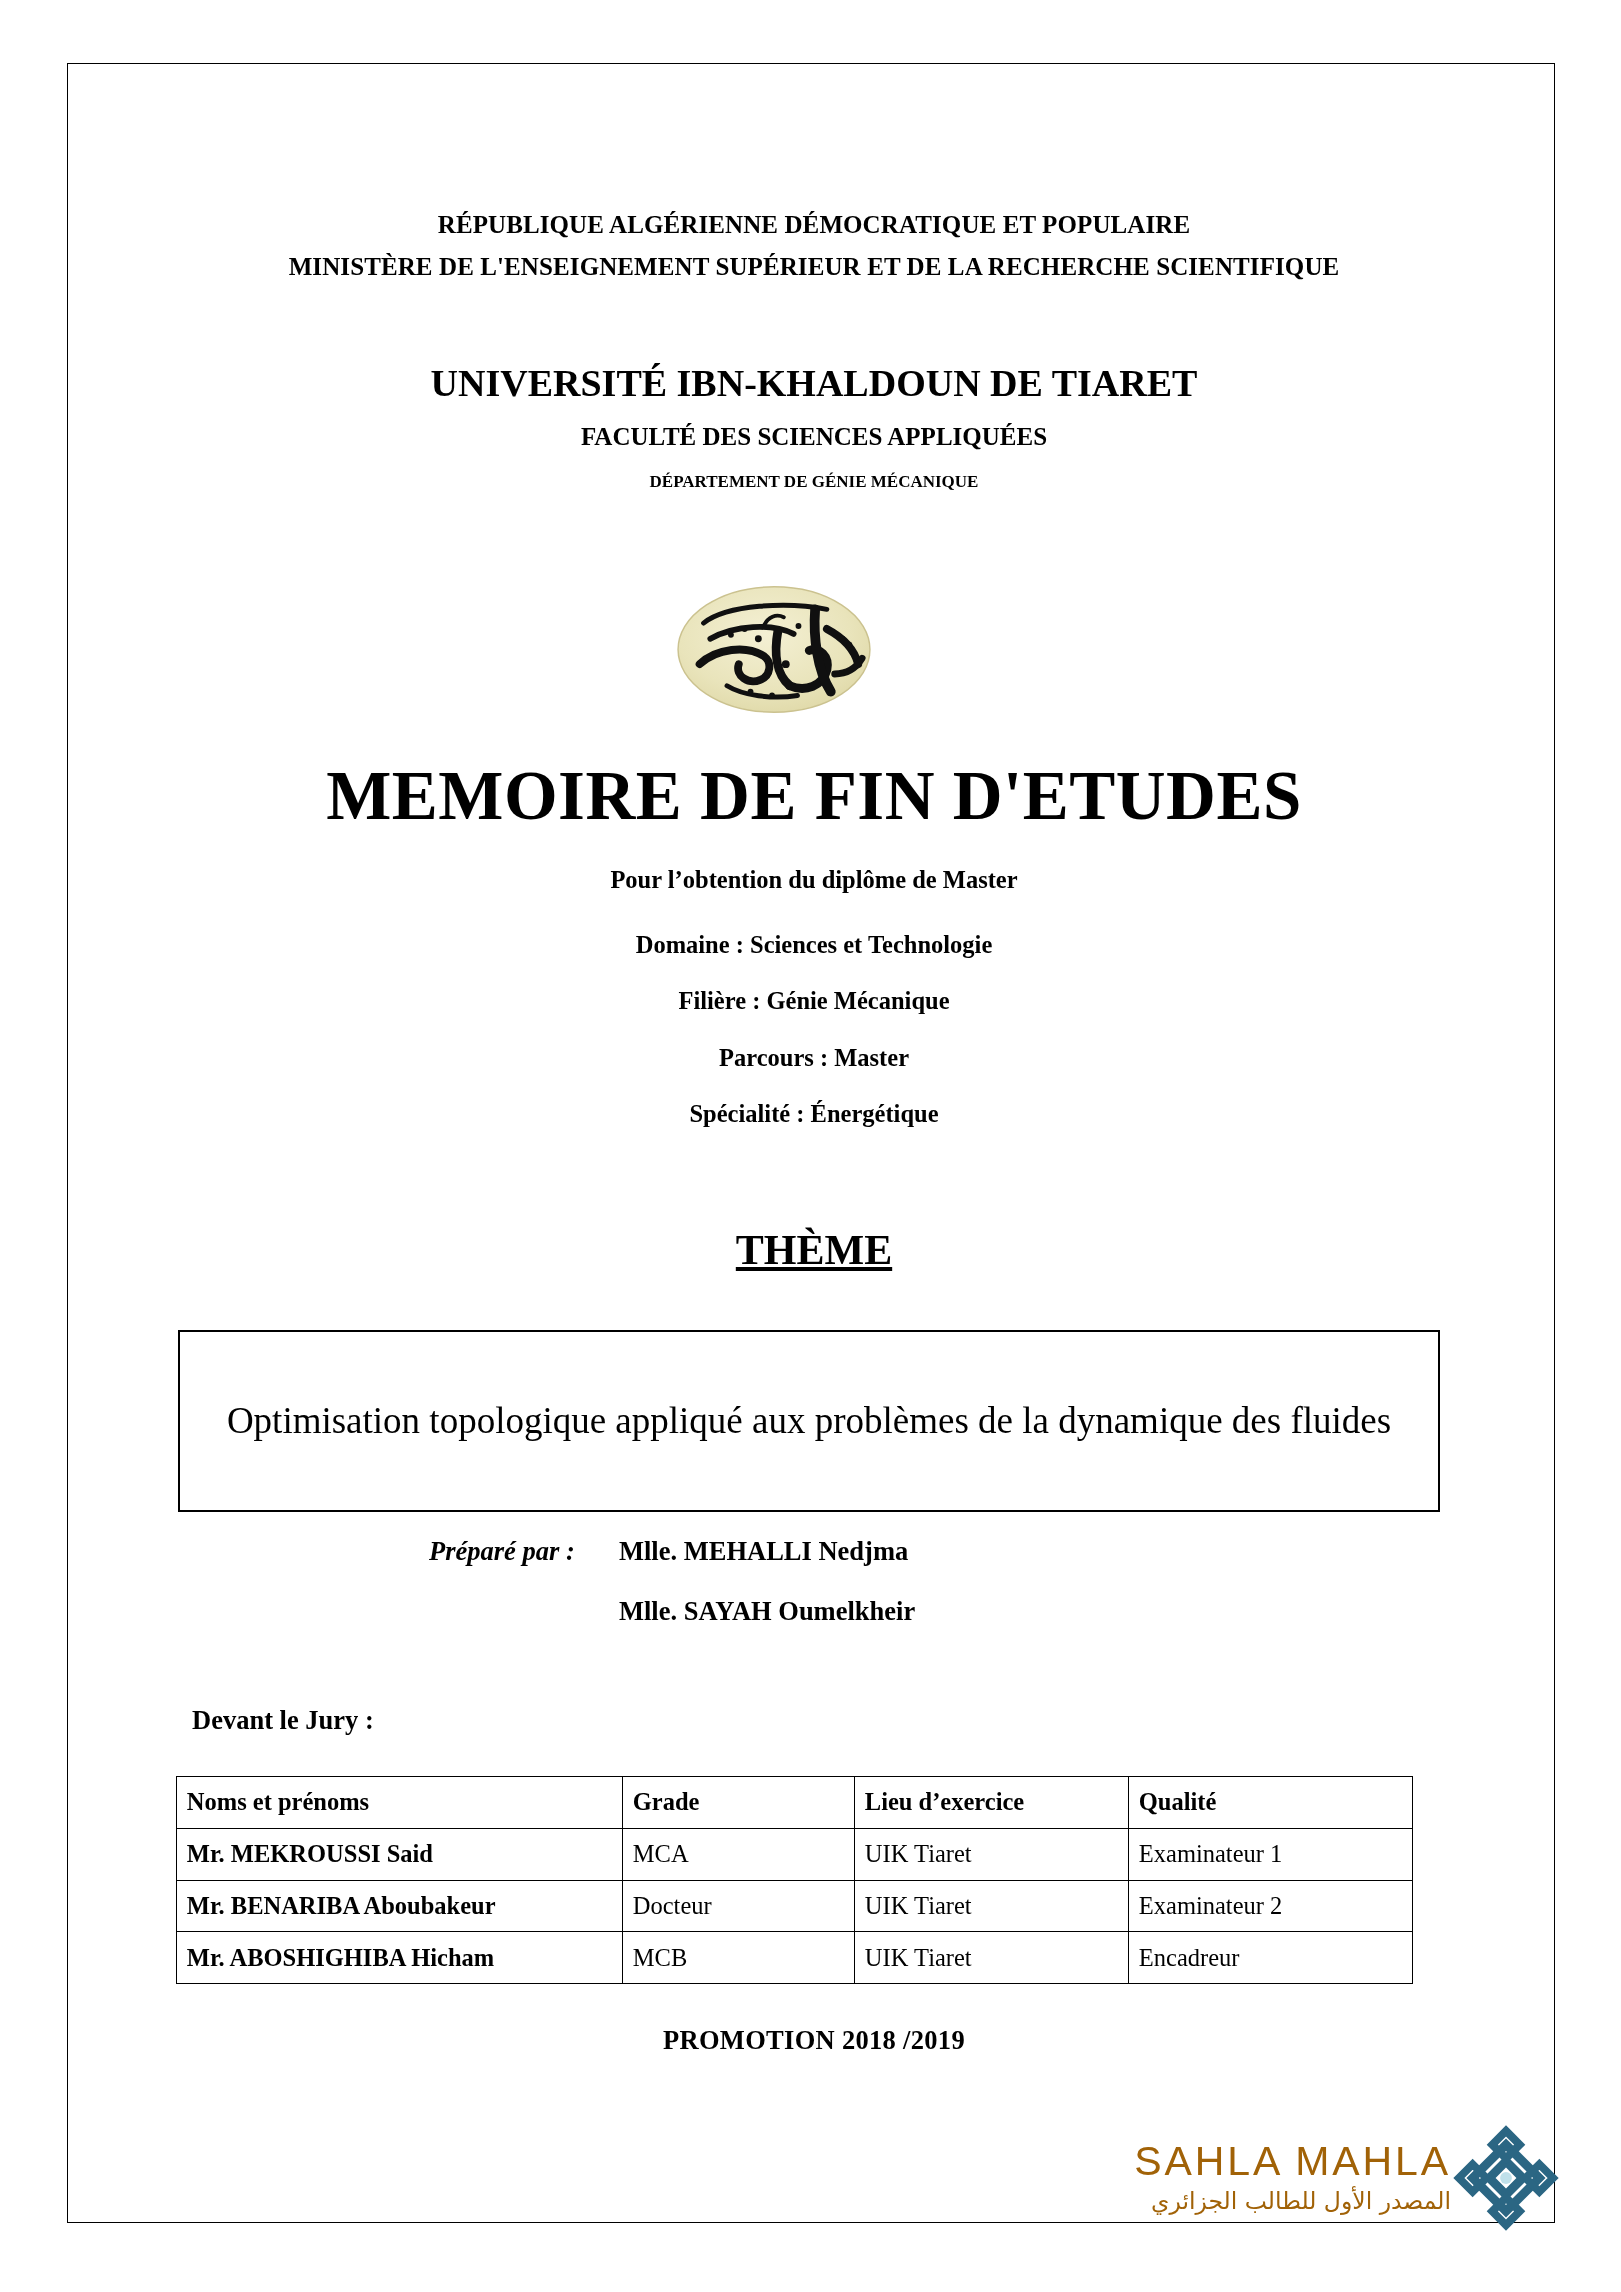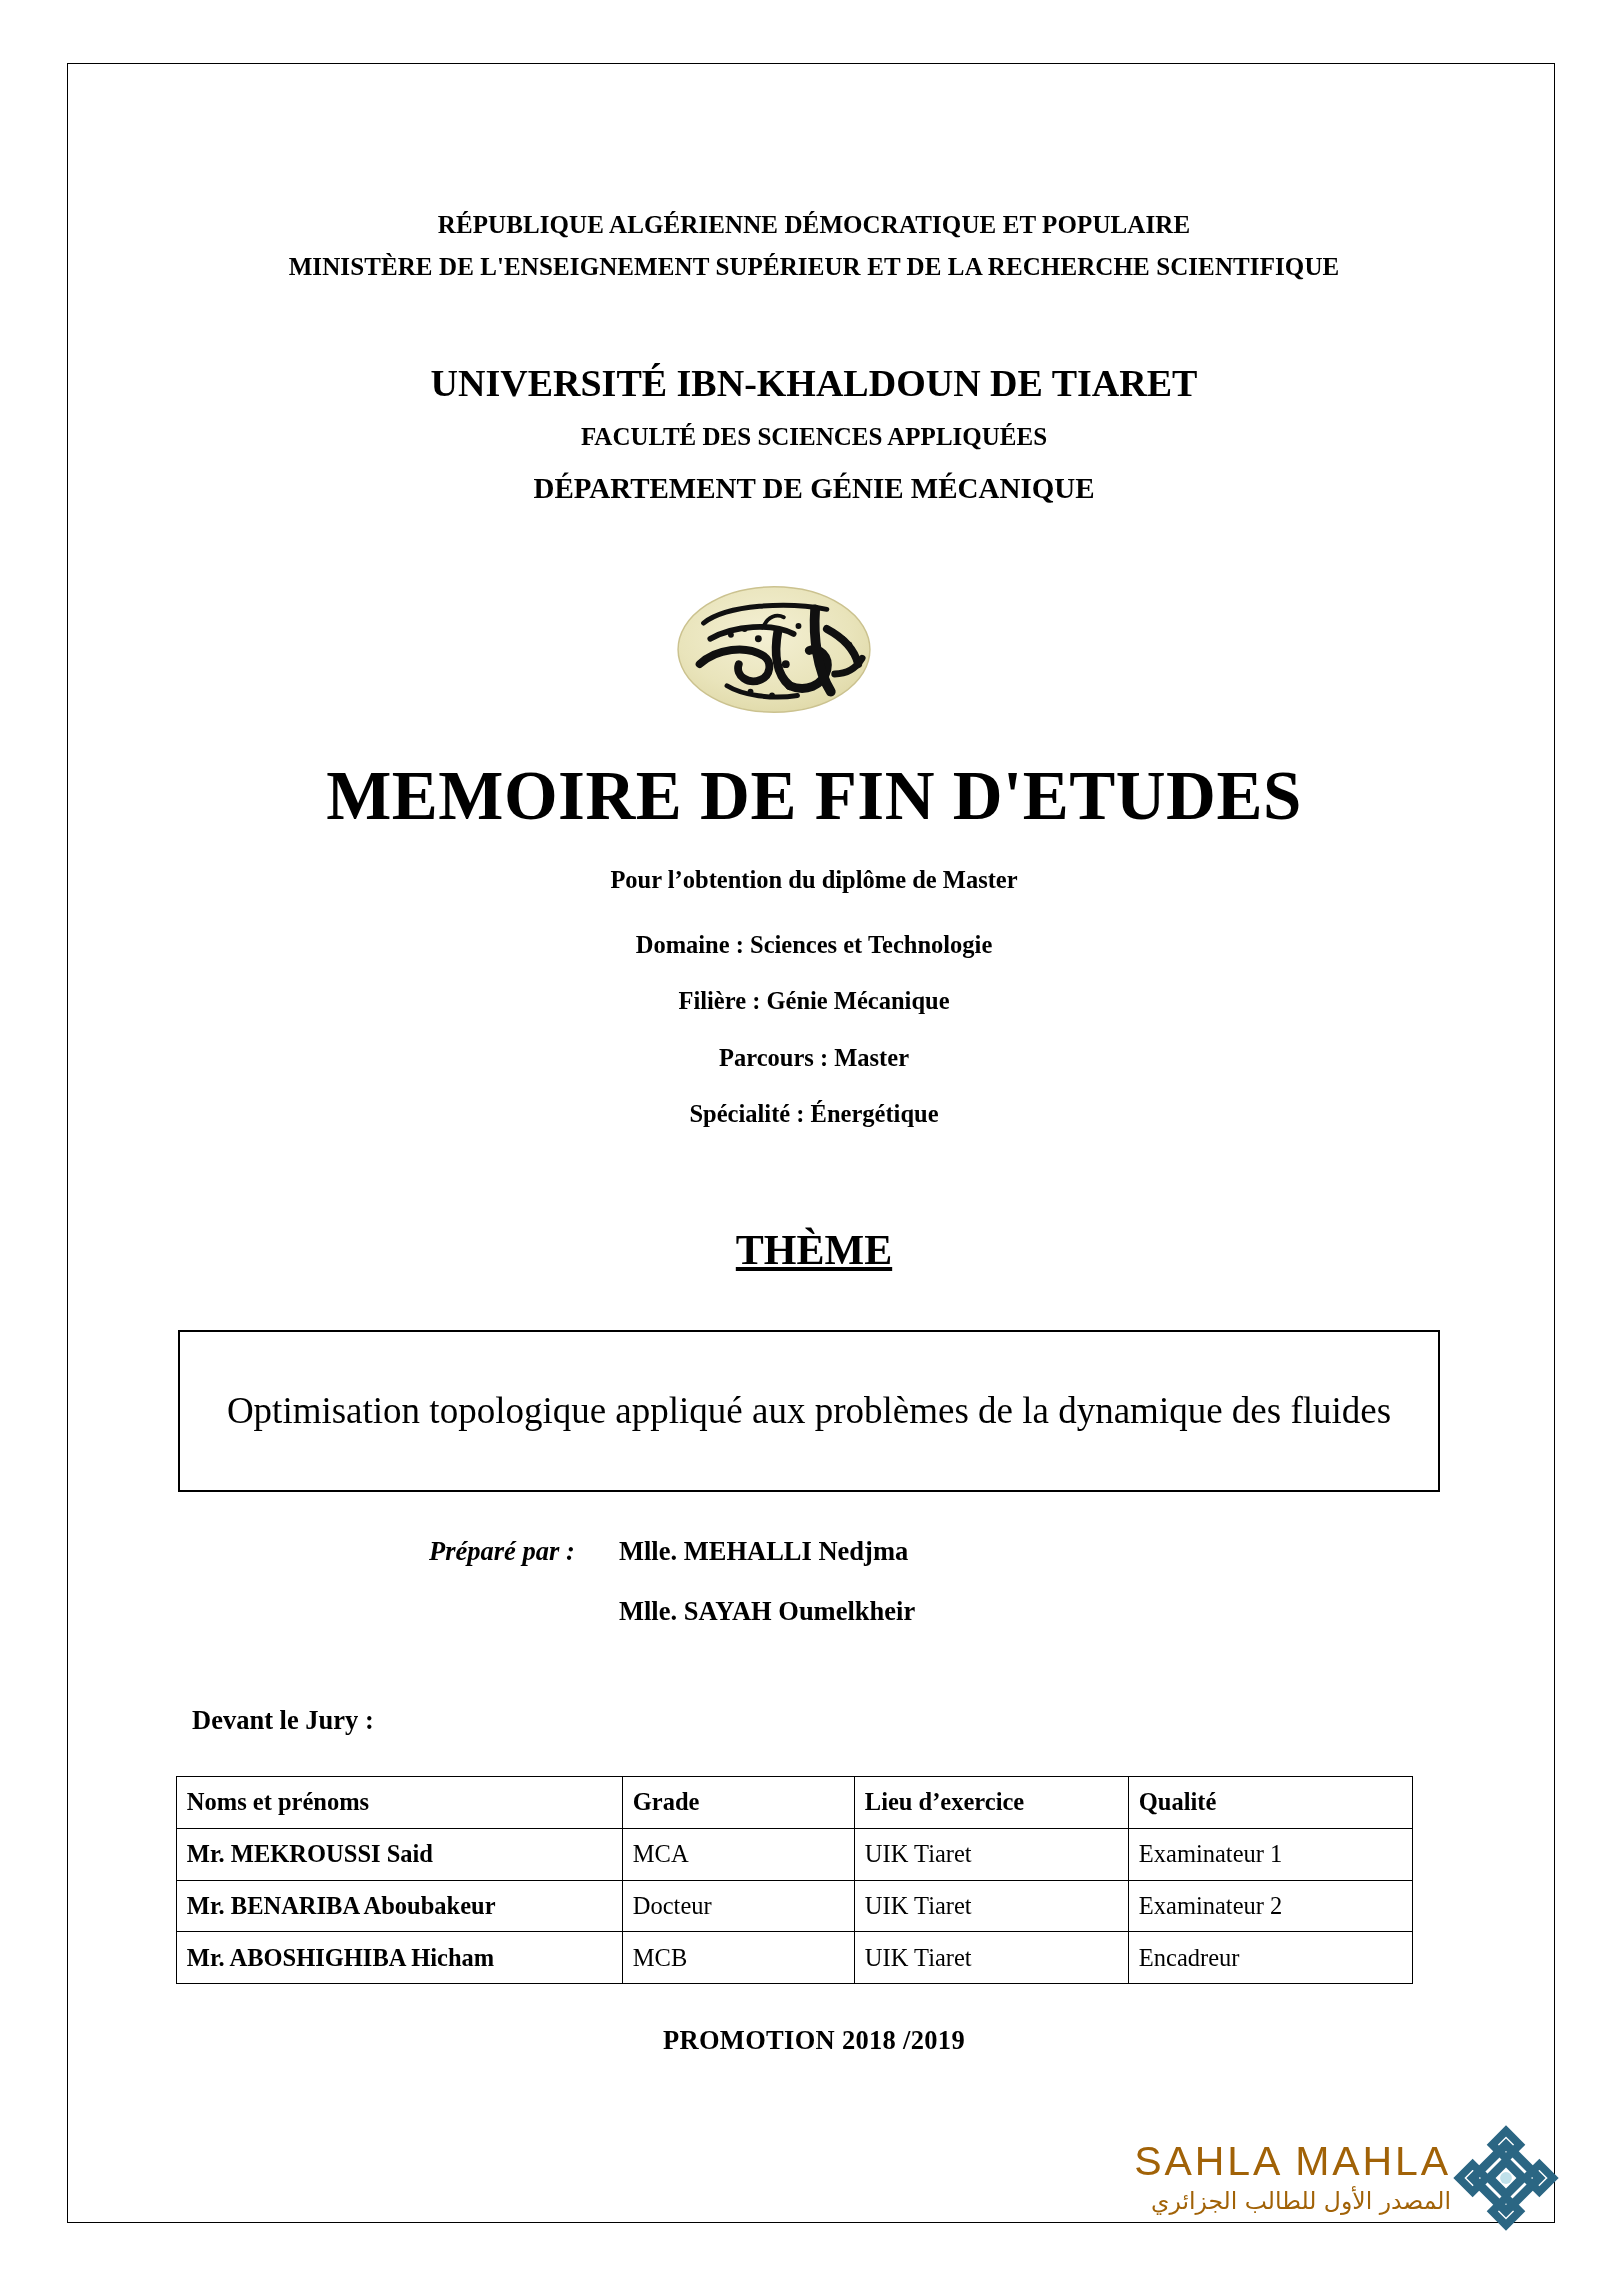--- a/index.html
+++ b/index.html
@@ -66,21 +66,21 @@
     left: 118px; top: 423px; width: 1392px;
     text-align: center;
     font-weight: bold;
     font-size: 25px;
   }
   #department {
     position: absolute;
     left: 118px; top: 472px; width: 1392px;
     text-align: center;
     font-weight: bold;
-    font-size: 29px;
+    font-size: 17px;
   }
 
   
   #seal-wrap {
     position: absolute;
     left: 670px;
     top: 580px;
     width: 208px;
     height: 139px;
   }
@@ -118,21 +118,21 @@
     font-size: 42px;
     text-decoration: underline;
   }
 
   
   #theme-box {
     position: absolute;
     left: 178px;
     top: 1330px;
     width: 1262px;
-    height: 162px;
+    height: 182px;
     border: 2.9px solid #000000;
     box-sizing: border-box;
     display: flex;
     align-items: center;
     justify-content: center;
   }
   #theme-title {
     text-align: center;
     font-size: 37px;
     line-height: 1.28;

